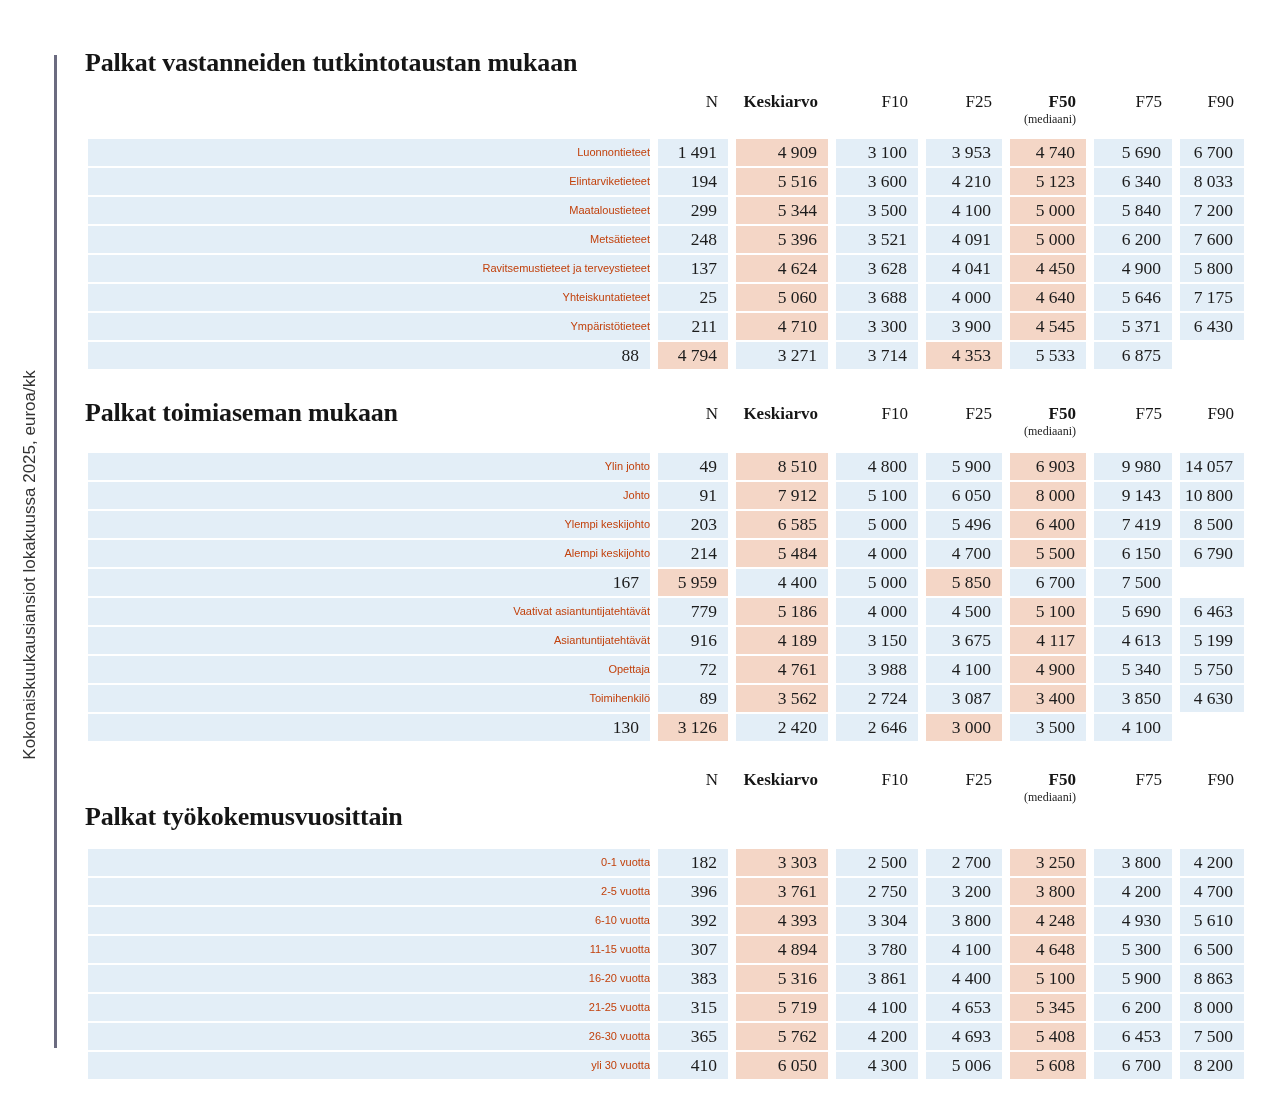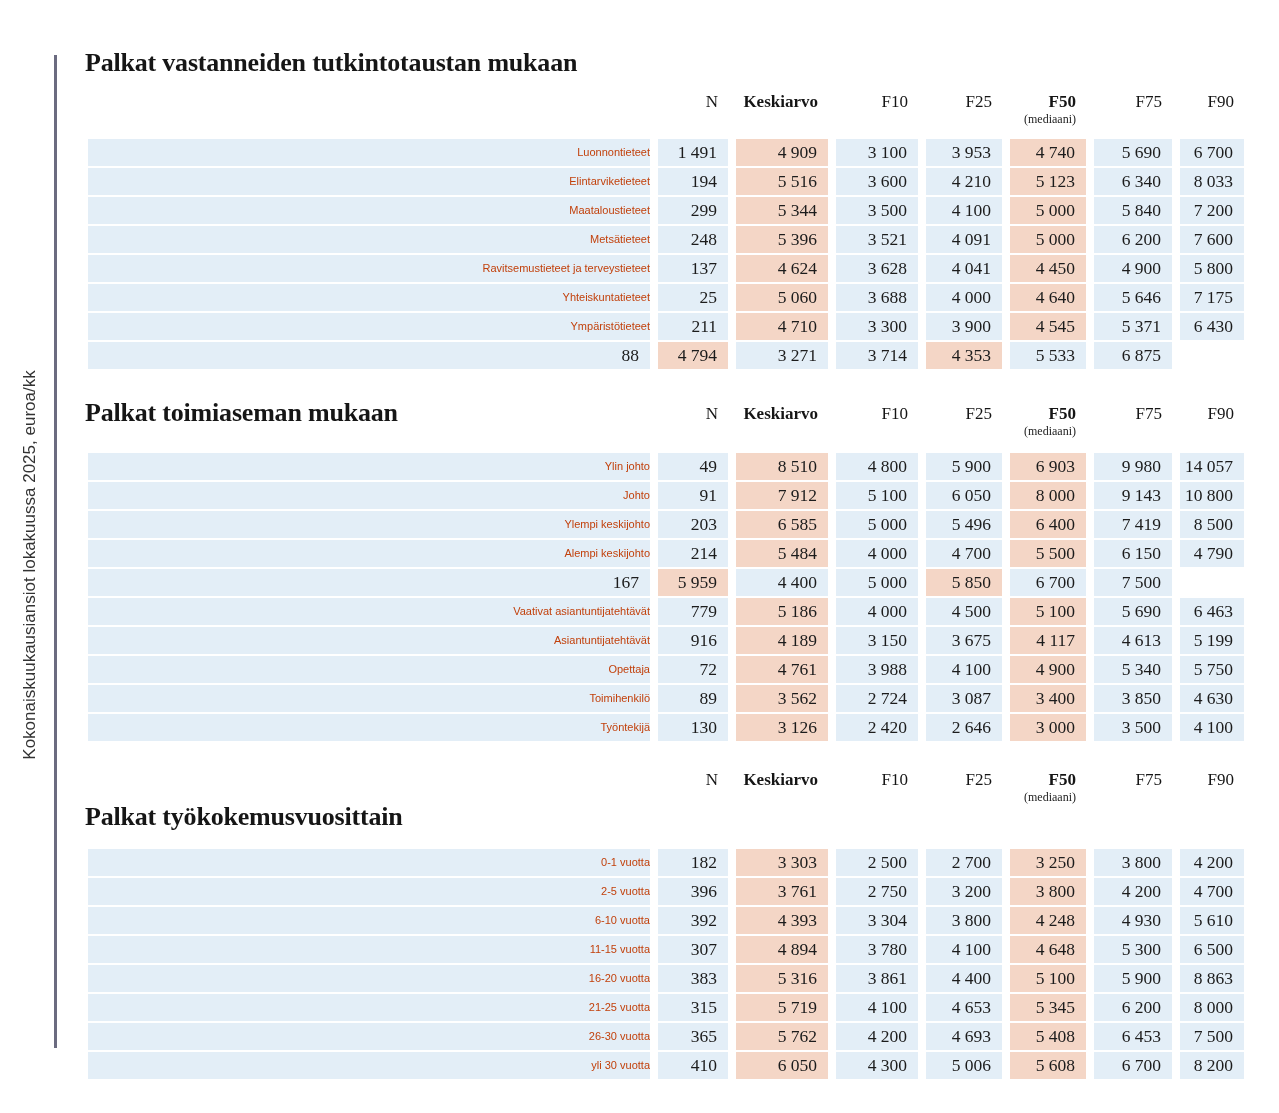--- a/index.html
+++ b/index.html
@@ -201,21 +201,21 @@
       <div class="cell num">8 500</div>
     </div>
     <div class="grid row">
       <div class="cell label">Alempi keskijohto</div>
       <div class="cell num">214</div>
       <div class="cell num hl">5 484</div>
       <div class="cell num">4 000</div>
       <div class="cell num">4 700</div>
       <div class="cell num hl">5 500</div>
       <div class="cell num">6 150</div>
-      <div class="cell num">4 790</div>
+      <div class="cell num">6 790</div>
     </div>
     <div class="grid row">
       <div class="cell num">167</div>
       <div class="cell num hl">5 959</div>
       <div class="cell num">4 400</div>
       <div class="cell num">5 000</div>
       <div class="cell num hl">5 850</div>
       <div class="cell num">6 700</div>
       <div class="cell num">7 500</div>
     </div>
@@ -253,21 +253,20 @@
       <div class="cell label">Toimihenkilö</div>
       <div class="cell num">89</div>
       <div class="cell num hl">3 562</div>
       <div class="cell num">2 724</div>
       <div class="cell num">3 087</div>
       <div class="cell num hl">3 400</div>
       <div class="cell num">3 850</div>
       <div class="cell num">4 630</div>
     </div>
     <div class="grid row">
-      <div class="cell label">Työntekijä</div>
       <div class="cell num">130</div>
       <div class="cell num hl">3 126</div>
       <div class="cell num">2 420</div>
       <div class="cell num">2 646</div>
       <div class="cell num hl">3 000</div>
       <div class="cell num">3 500</div>
       <div class="cell num">4 100</div>
     </div>
   </div>
 

